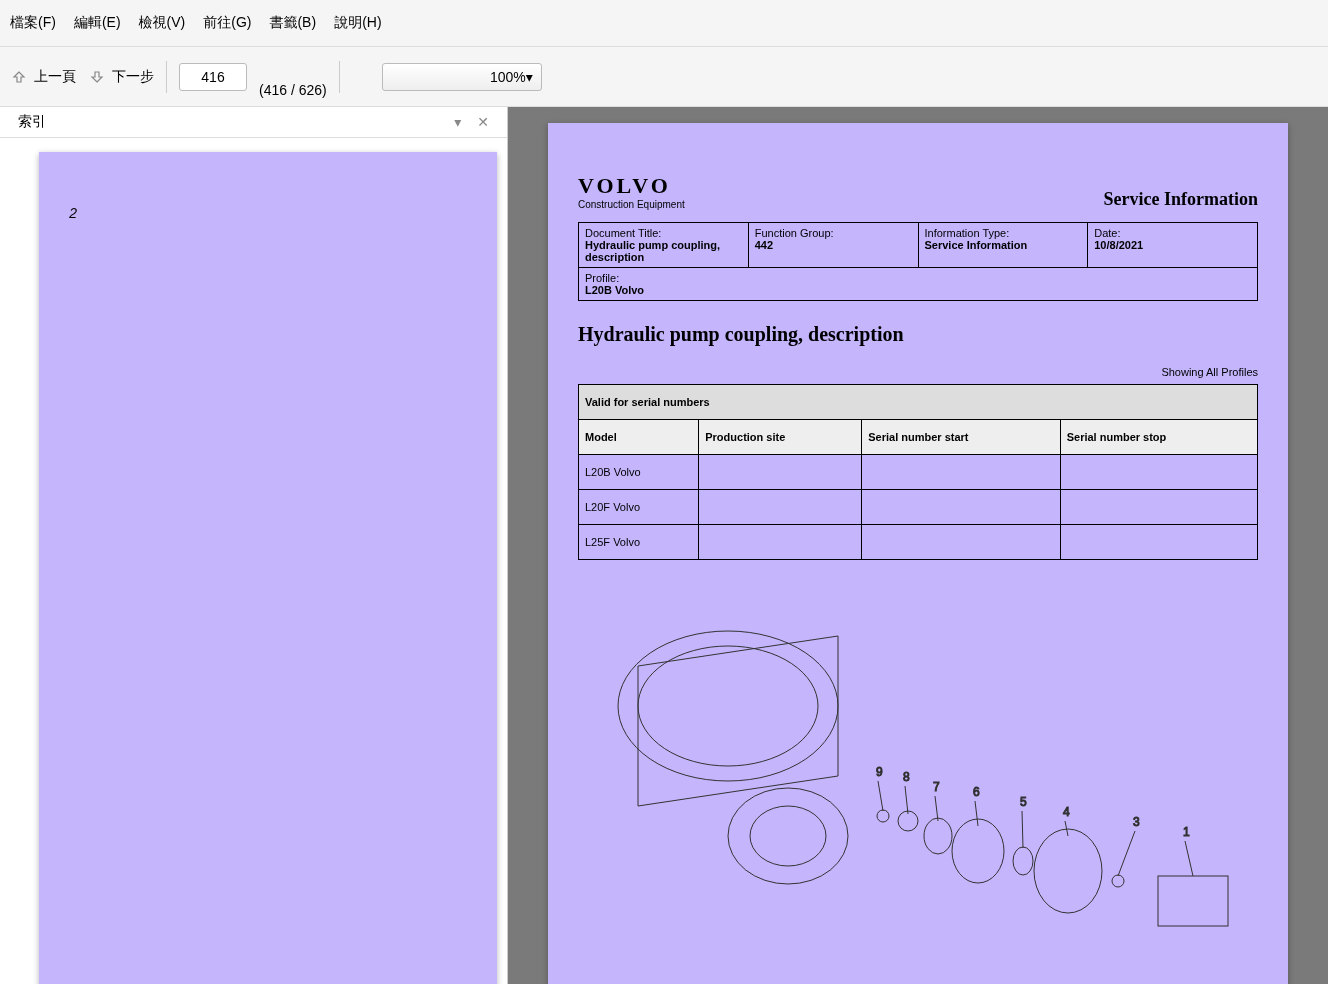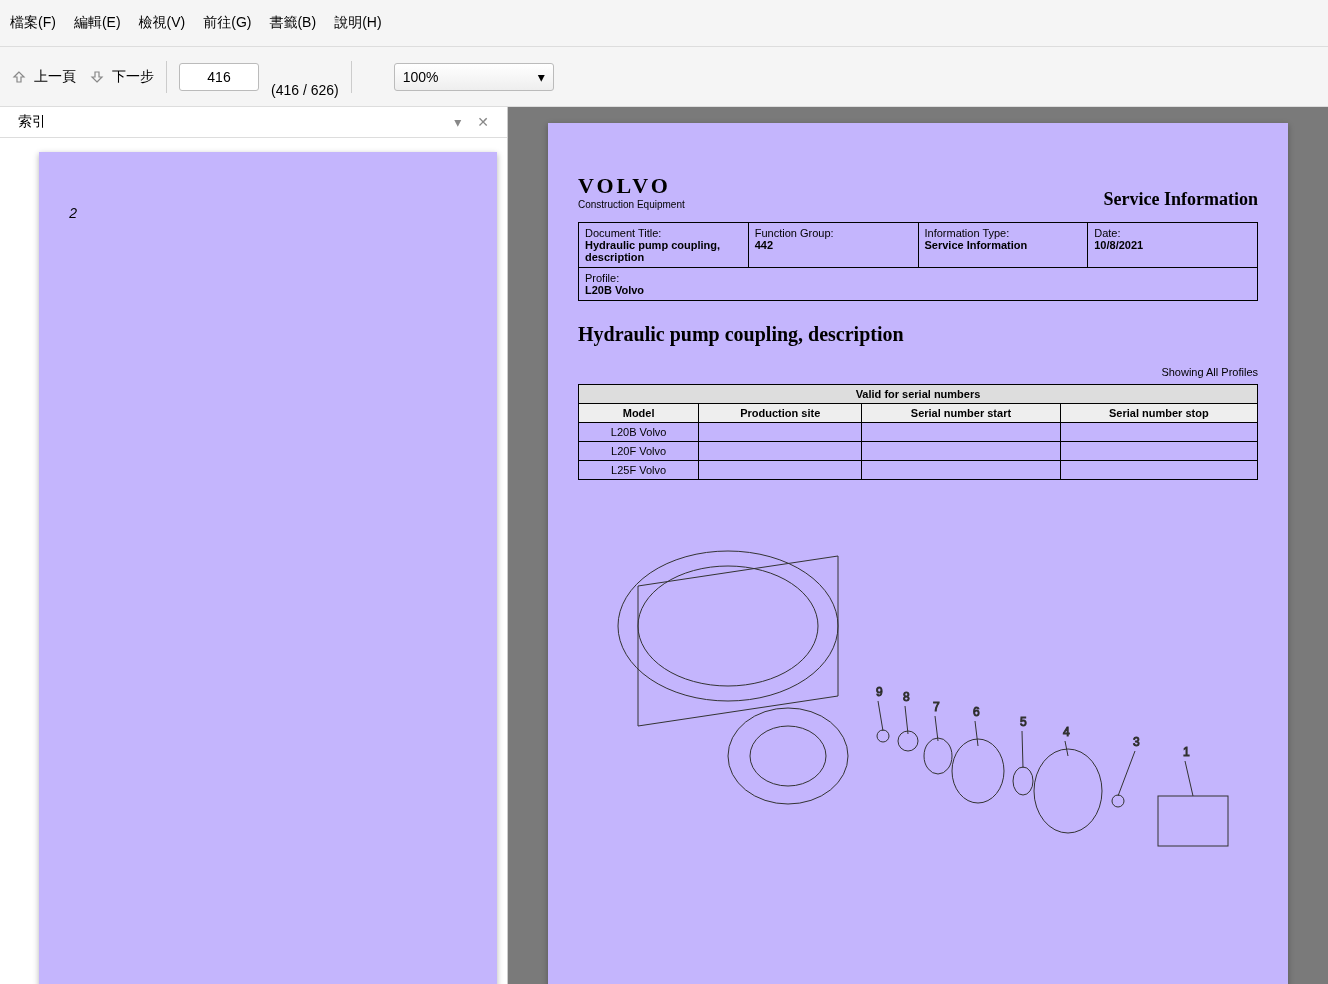--- a/index.html
+++ b/index.html
@@ -2,23 +2,23 @@
 <html><head>
 <meta charset="utf-8">
 <style>
 * { box-sizing: border-box; margin: 0; padding: 0; }
 body { font-family: "Microsoft JhengHei", "PingFang TC", sans-serif; font-size: 14px; background: #f5f5f5; width: 1328px; height: 984px; overflow: hidden; }
 .menubar { display: flex; gap: 18px; padding: 14px 10px; background: #f5f5f5; border-bottom: 1px solid #ddd; }
 .menubar span { cursor: pointer; }
 .toolbar { display: flex; align-items: center; gap: 12px; padding: 8px 10px; background: #f5f5f5; border-bottom: 1px solid #ddd; }
 .nav-group { display: flex; gap: 6px; }
 .nav-icon { width: 18px; height: 18px; display: flex; align-items: center; justify-content: center; color: #666; }
-.page-input { width: 80px; height: 28px; border: 1px solid #bbb; border-radius: 3px; text-align: center; font-size: 14px; background: #fff; }
+.page-input { width: 68px; height: 28px; border: 1px solid #bbb; border-radius: 3px; text-align: center; font-size: 14px; background: #fff; }
 .page-count { color: #000000; margin-top: 27px; }
-.zoom-sel { width: 160px; height: 28px; border: 1px solid #bbb; border-radius: 3px; background: linear-gradient(#fff,#eee); padding: 0 8px; display: flex; align-items: center; justify-content: space-between; margin-left: 30px; }
+.zoom-sel { width: 160px; height: 28px; border: 1px solid #bbb; border-radius: 3px; background: linear-gradient(#fff,#eee); padding: 0 8px; display: flex; align-items: center; justify-content: flex-end; margin-left: 30px; }
 .main { display: flex; height: calc(100% - 78px); }
 .sidebar { width: 508px; background: #fff; border-right: 1px solid #ccc; overflow-y: auto; }
 .sidebar-header { display: flex; align-items: center; justify-content: space-between; padding: 6px 18px; border-bottom: 1px solid #ddd; }
 .idx-title { font-weight: 500; }
 .sb-controls { display: flex; gap: 16px; color: #888; }
 .tree { padding: 4px 0; }
 .tree-item { display: flex; align-items: center; padding: 2px 10px 2px 6px; line-height: 22px; cursor: pointer; }
 .expander { width: 16px; display: inline-block; color: #555; font-size: 10px; text-align: center; }
 .tree-item .label { flex: 1; white-space: nowrap; overflow: hidden; text-overflow: ellipsis; }
 .tree-item .page { font-style: italic; margin-left: 8px; }
@@ -29,21 +29,21 @@
 .volvo-logo { font-family: Georgia, serif; font-weight: 700; font-size: 22px; letter-spacing: 3px; }
 .volvo-sub { font-size: 10px; }
 .svc-info { font-weight: 700; font-size: 18px; font-family: Georgia, serif; }
 .info-table { width: 100%; border-collapse: collapse; font-size: 11px; margin-bottom: 22px; }
 .info-table td { border: 1px solid #000; padding: 4px 6px; vertical-align: top; }
 .info-table .lbl { font-weight: 400; }
 .info-table .val { font-weight: 700; }
 .doc-title { font-family: Georgia, serif; font-weight: 700; font-size: 20px; margin-bottom: 20px; }
 .showing { text-align: right; font-size: 11px; margin-bottom: 6px; }
 .serial-table { width: 100%; border-collapse: collapse; font-size: 11px; margin-bottom: 16px; }
-.serial-table th, .serial-table td { border: 1px solid #000; padding: 3px 6px; text-align: center; }
+.serial-table th, .serial-table td { border: 1px solid #000; padding: 11px 6px; text-align: left; }
 .serial-table thead tr:first-child th { background: #ddd; font-weight: 700; }
 .serial-table thead tr:nth-child(2) th { background: #eee; font-weight: 700; }
 .diagram { width: 100%; height: 360px; }
 .sep { width: 1px; height: 32px; background: #ccc; }
 </style>
 </head>
 <body>
 
 <div class="menubar">
   <span>檔案(F)</span>

